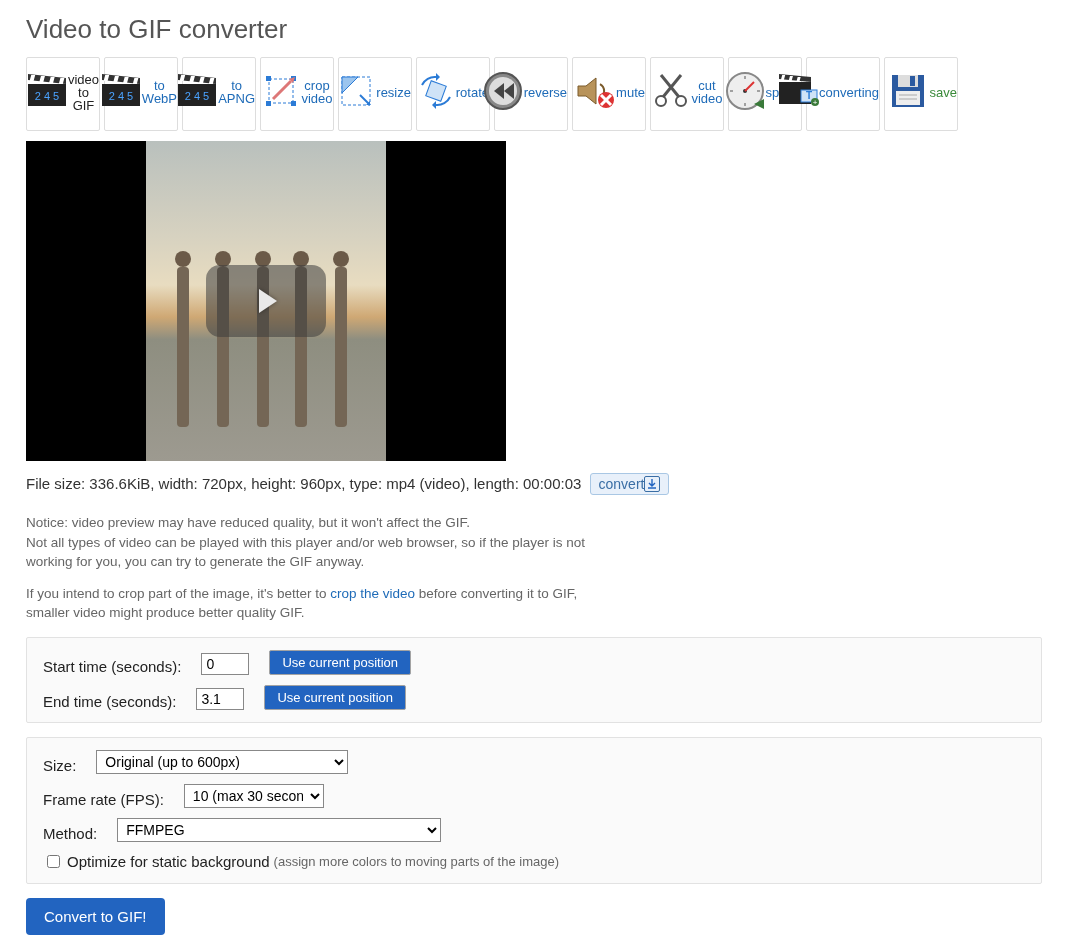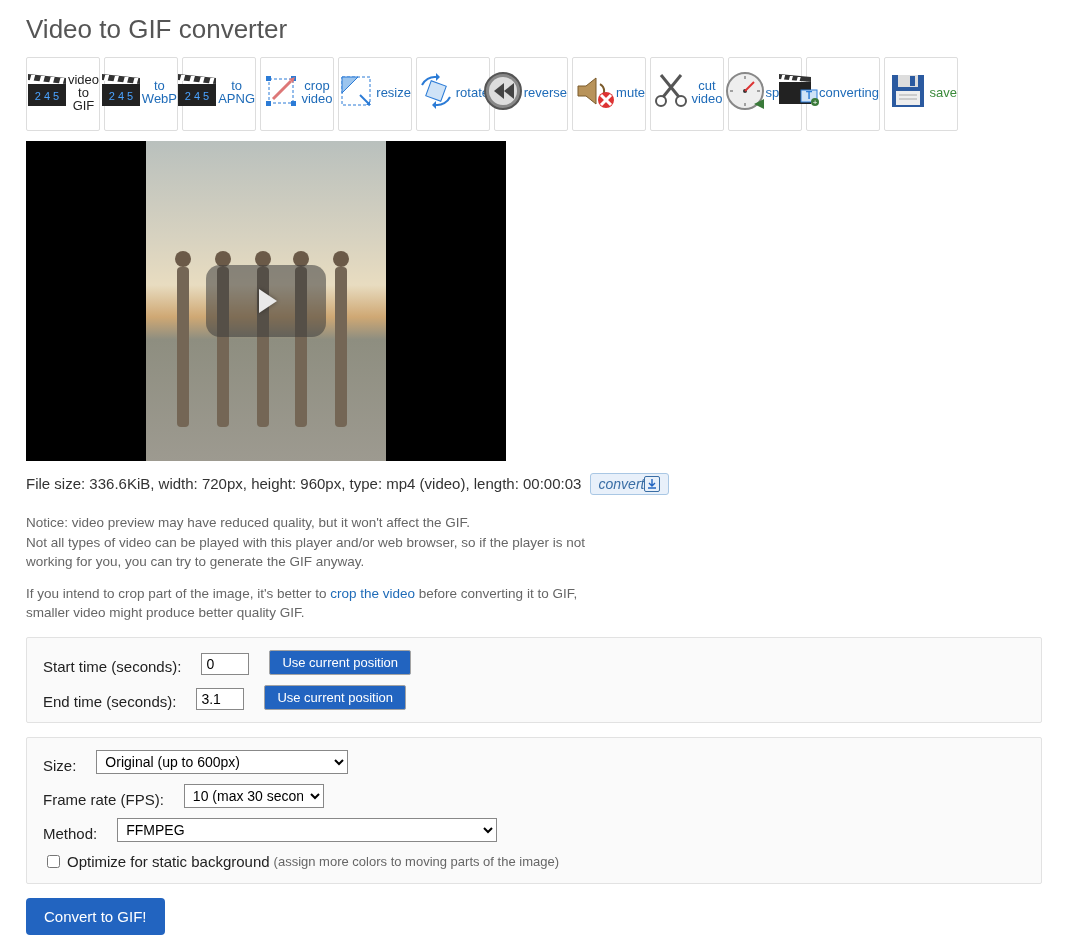--- a/index.html
+++ b/index.html
@@ -70,21 +70,20 @@
   .fig.f1{left:20px;} .fig.f2{left:60px;} .fig.f3{left:100px;} .fig.f4{left:138px;} .fig.f5{left:178px;}
 
   .metaline { margin: 12px 0 18px 0; font-size: 15px; color:#333; }
   .metaline .fs-label{}
   .metaline .fs-val{ font-weight:400; }
   .convert-btn {
     display:inline-flex; align-items:center; 
     border:1px solid #a9c7e4; background:#e8f0fa; color:#3a6ea5;
     padding:2px 8px; border-radius:3px; font-size:14px; cursor:pointer;
     margin-left:4px;
-    font-style:italic;
   }
   .convert-btn .dl-icon{width:16px;height:16px;border:1px solid #3a6ea5;border-radius:2px;display:inline-flex;align-items:center;justify-content:center;}
 
   .notice { font-size: 13.5px; color:#666; line-height:1.45; margin-bottom:14px; max-width:560px;}
   .notice a { color:#1e6bb8; text-decoration:none; }
 
   .panel {
     border: 1px solid #e2e2e2;
     background: #fafafa;
     padding: 12px 16px;
@@ -101,21 +100,21 @@
   }
   .bluebtn{
     background:#2264c0; color:#fff; border:1px solid #a3a3a3;
     padding:4px 12px; font-size:13px; border-radius:2px; cursor:pointer;
   }
   select{
     border:1px solid #888; padding:2px 4px; font-size:14px; background:#fff;
   }
   .sz-select{width:252px;}
   .fps-select{width:140px;}
-  .method-select{width:380px;}
+  .method-select{width:324px;}
   .opt-row{display:flex;align-items:center;gap:4px;font-size:15px;}
   .opt-row small{color:#666;font-size:13px;}
   .mainbtn{
     background:#2264c0;color:#fff;border:none;border-radius:4px;
     padding:10px 18px;font-size:15px;cursor:pointer;
   }
 </style>
 </head>
 <body>
 

